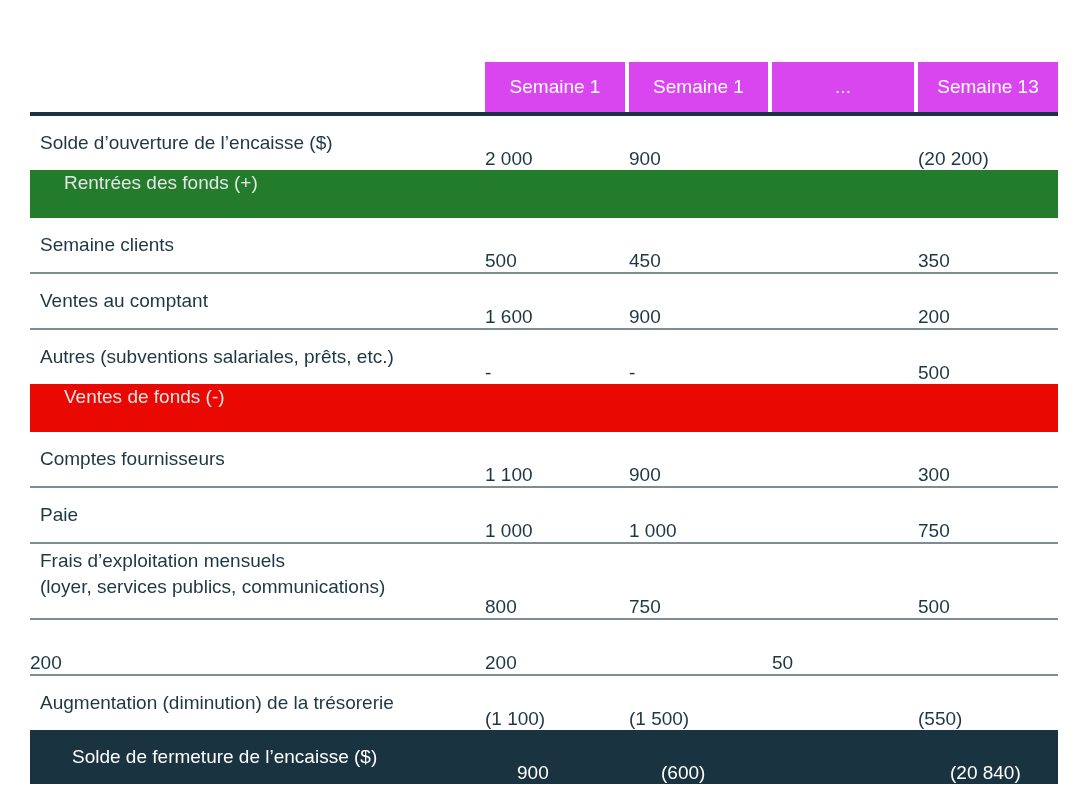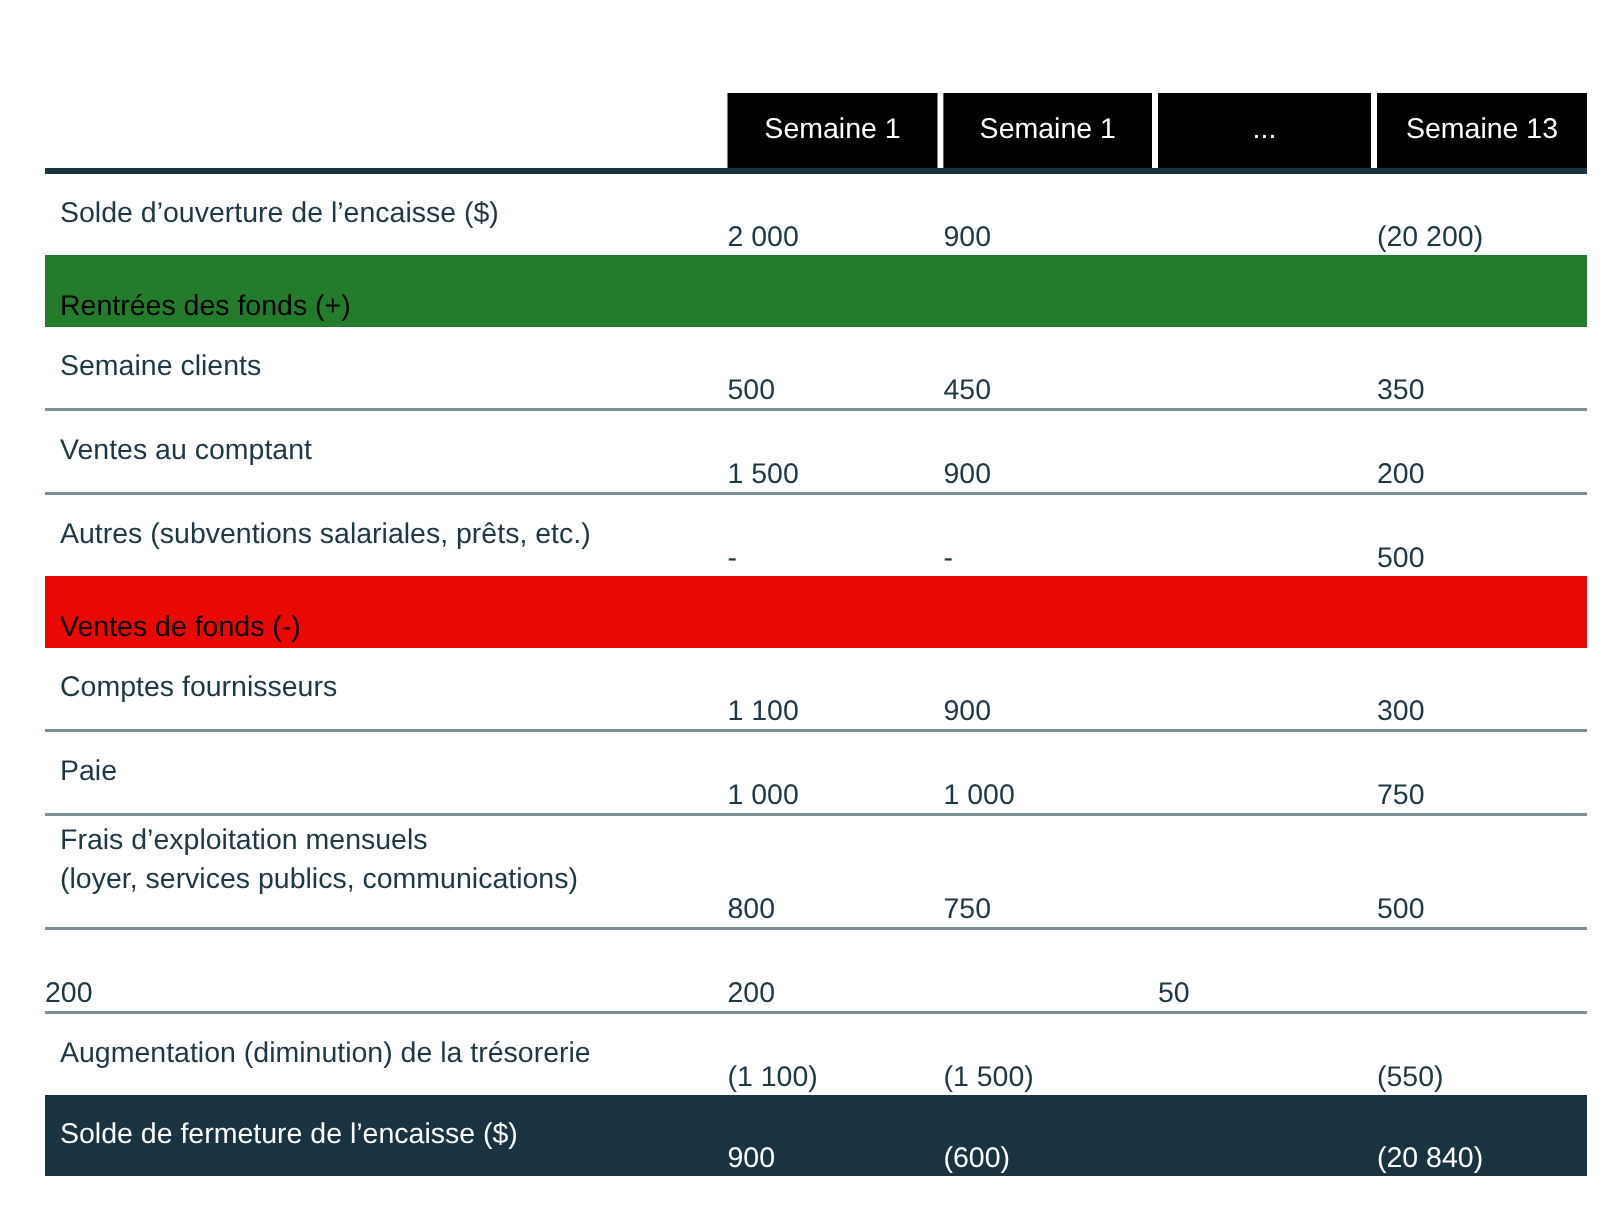--- a/index.html
+++ b/index.html
@@ -17,21 +17,21 @@
     color: #1e3744;
     font-size: 19px;
   }
   .row {
     display: grid;
     grid-template-columns: 455px 144px 143px 146px 140px;
     align-items: center;
   }
   
   .hdr-cell {
-    background: #000000;
+    background: #d946ef;
     color: #ffffff;
     height: 50px;
     display: flex;
     align-items: center;
     justify-content: center;
     font-size: 19px;
   }
   .hdr-cell.gap { border-right: 4px solid #ffffff; }
   .rule { height: 4px; background: #1a3341; }
   
@@ -41,31 +41,33 @@
   .num { text-align: left; padding-right: 16px; font-variant-numeric: tabular-nums; margin-top: 32px; }
   .num.c4 { padding-right: 10px; }
   
   .row-tall { align-items: start; }
   .row-tall .label { padding-top: 4px; padding-bottom: 13px; }
   .row-tall .num { padding-top: 20px; }
   
   .band {
     height: 48px;
     display: flex;
-    align-items: flex-end;
-    color: #000000;
+    align-items: flex-start;
+    color: #e5e5e5;
+    padding-left: 24px;
   }
   .band .label { padding-left: 10px; }
   .band-green { background: #237c2c; }
   .band-red   { background: #e90802; }
   
   .footer-row {
     background: #1a3341;
     color: #ffffff;
     min-height: 48px;
+    padding-left: 32px;
   }
 </style>
 </head>
 <body>
 
 <div class="tbl">
 
   <div class="row">
     <div></div>
     <div class="hdr-cell gap">Semaine 1</div>
@@ -90,21 +92,21 @@
   <div class="row data sep">
     <div class="label">Semaine clients</div>
     <div class="num">500</div>
     <div class="num">450</div>
     <div class="num"></div>
     <div class="num c4">350</div>
   </div>
 
   <div class="row data sep">
     <div class="label">Ventes au comptant</div>
-    <div class="num">1 500</div>
+    <div class="num">1 600</div>
     <div class="num">900</div>
     <div class="num"></div>
     <div class="num c4">200</div>
   </div>
 
   <div class="row data">
     <div class="label">Autres (subventions salariales, prêts, etc.)</div>
     <div class="num">-</div>
     <div class="num">-</div>
     <div class="num"></div>

